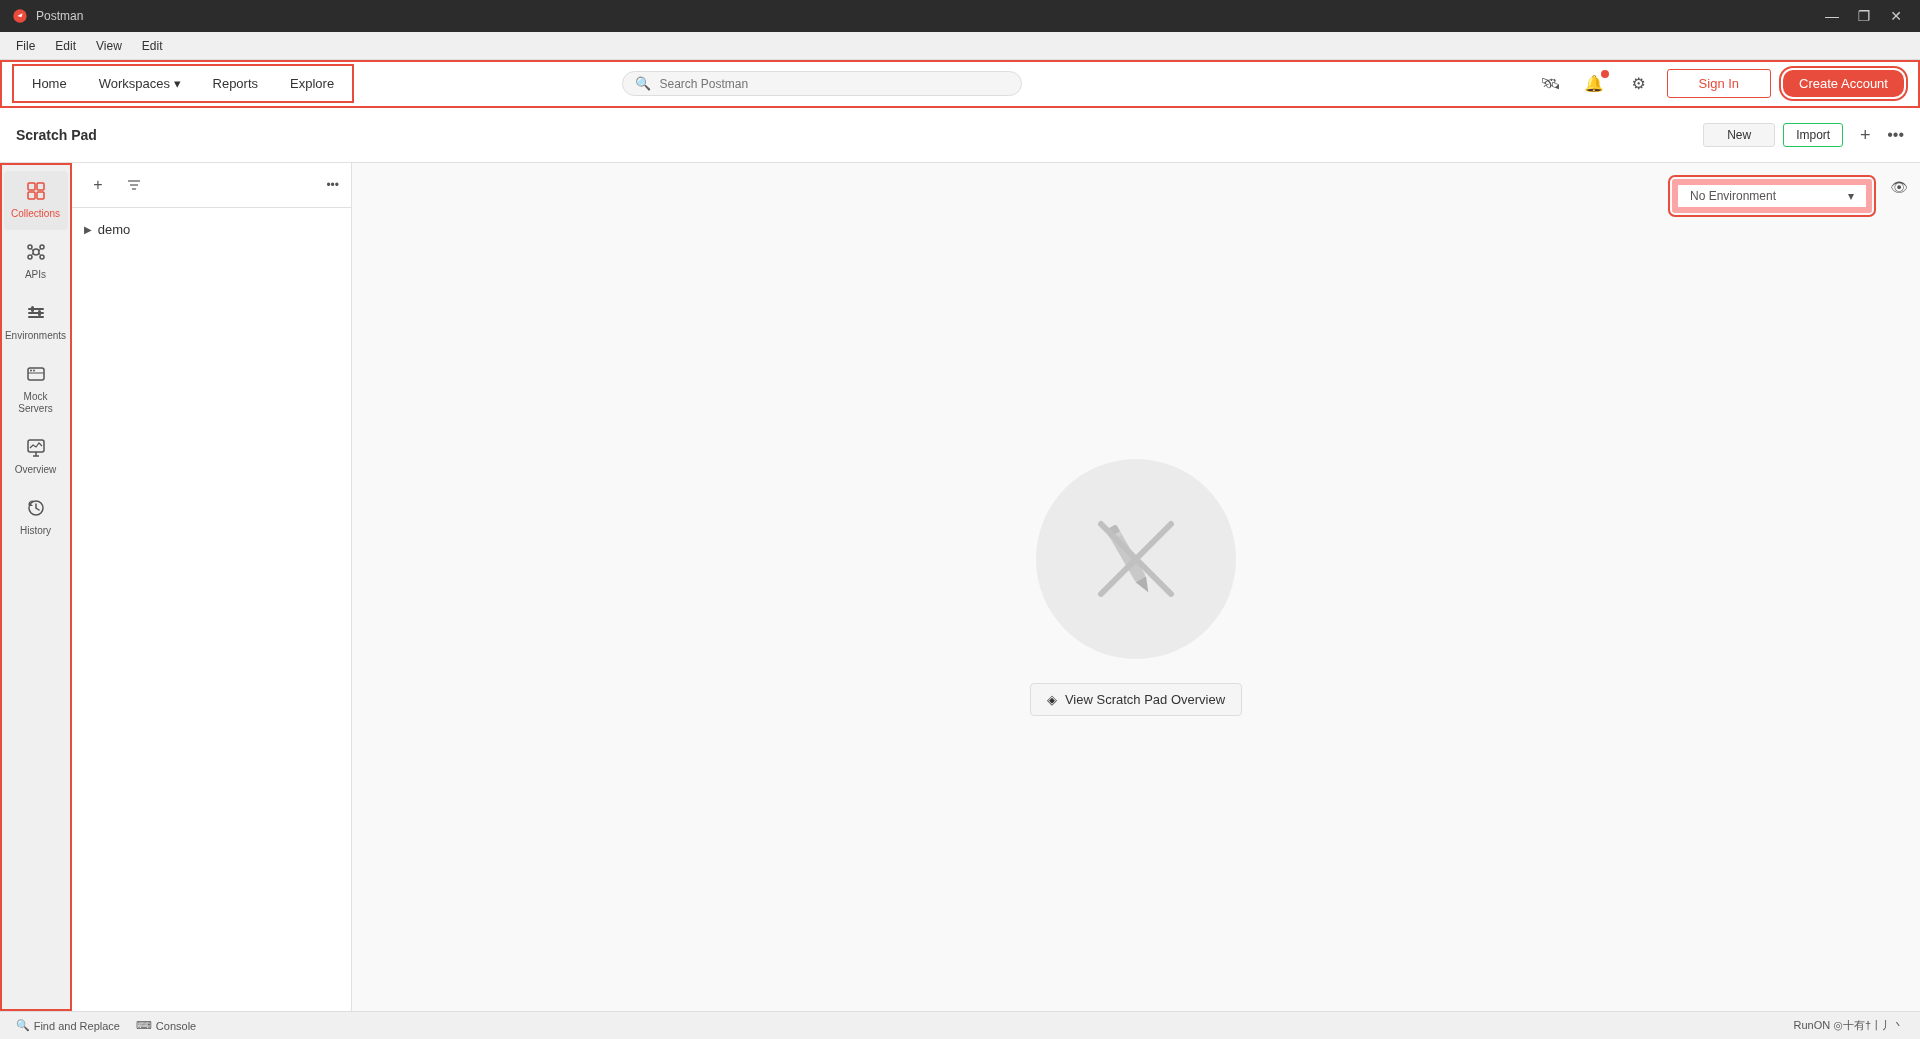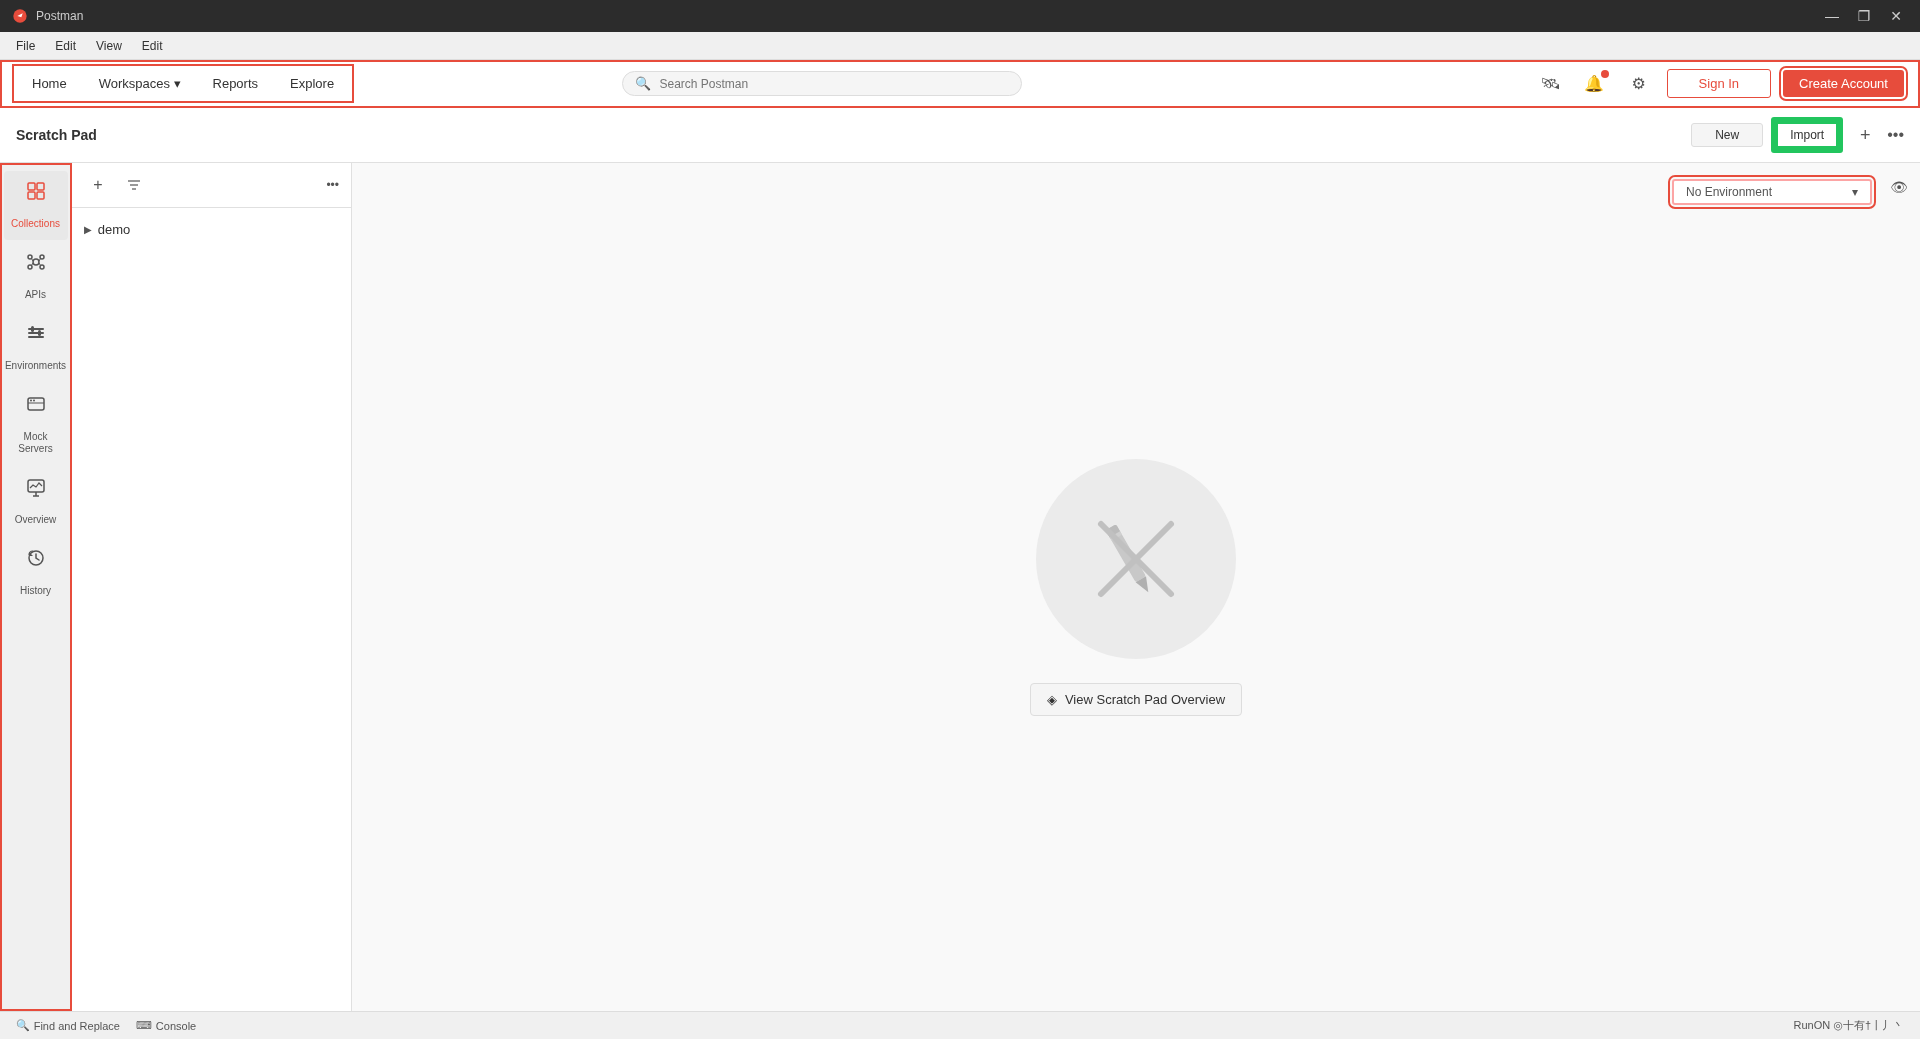--- a/index.html
+++ b/index.html
@@ -166,21 +166,21 @@
       border-radius: 3px;
       cursor: pointer;
       font-size: 13px;
       font-weight: 500;
     }
     .create-account-btn {
       background: #e74c3c;
       border: none;
       color: white;
       padding: 6px 16px;
-      border-radius: 3px;
+      border-radius: 10px;
       cursor: pointer;
       font-size: 13px;
       font-weight: 500;
       outline: 2px solid #e74c3c;
       outline-offset: 2px;
     }
 
     
     .workspace-bar {
       background: #ffffff;
@@ -202,21 +202,21 @@
       background: #f5f5f5;
       border: 1px solid #ddd;
       padding: 4px 23px;
       border-radius: 3px;
       cursor: pointer;
       font-size: 12px;
       color: #333;
     }
     .import-btn {
       background: none;
-      border: 7px solid #22c55e;
+      border: 1px solid #22c55e;
       padding: 4px 12px;
       border-radius: 3px;
       cursor: pointer;
       font-size: 12px;
       color: #333;
     }
     .workspace-add-btn {
       background: none;
       border: none;
       font-size: 18px;
@@ -258,21 +258,21 @@
     }
     .sidebar-item {
       width: 64px;
       display: flex;
       flex-direction: column;
       align-items: center;
       padding: 10px 4px;
       cursor: pointer;
       border-radius: 4px;
       color: #555;
-      gap: 12px;
+      gap: 2px;
       margin-bottom: 2px;
     }
     .sidebar-item.active {
       background: #e8e8e8;
       color: #e74c3c;
     }
     .sidebar-icon {
       font-size: 18px;
     }
     .sidebar-label {
@@ -368,21 +368,21 @@
       align-items: center;
       gap: 8px;
     }
 
     
     .env-dropdown {
       position: absolute;
       top: 16px;
       right: 16px;
       background: white;
-      border: 2px solid #fca5a5;
+      border: 6px solid #fca5a5;
       border-radius: 3px;
       padding: 4px 12px;
       display: flex;
       align-items: center;
       gap: 8px;
       cursor: pointer;
       font-size: 12px;
       color: #555;
       width: 200px;
       justify-content: space-between;

